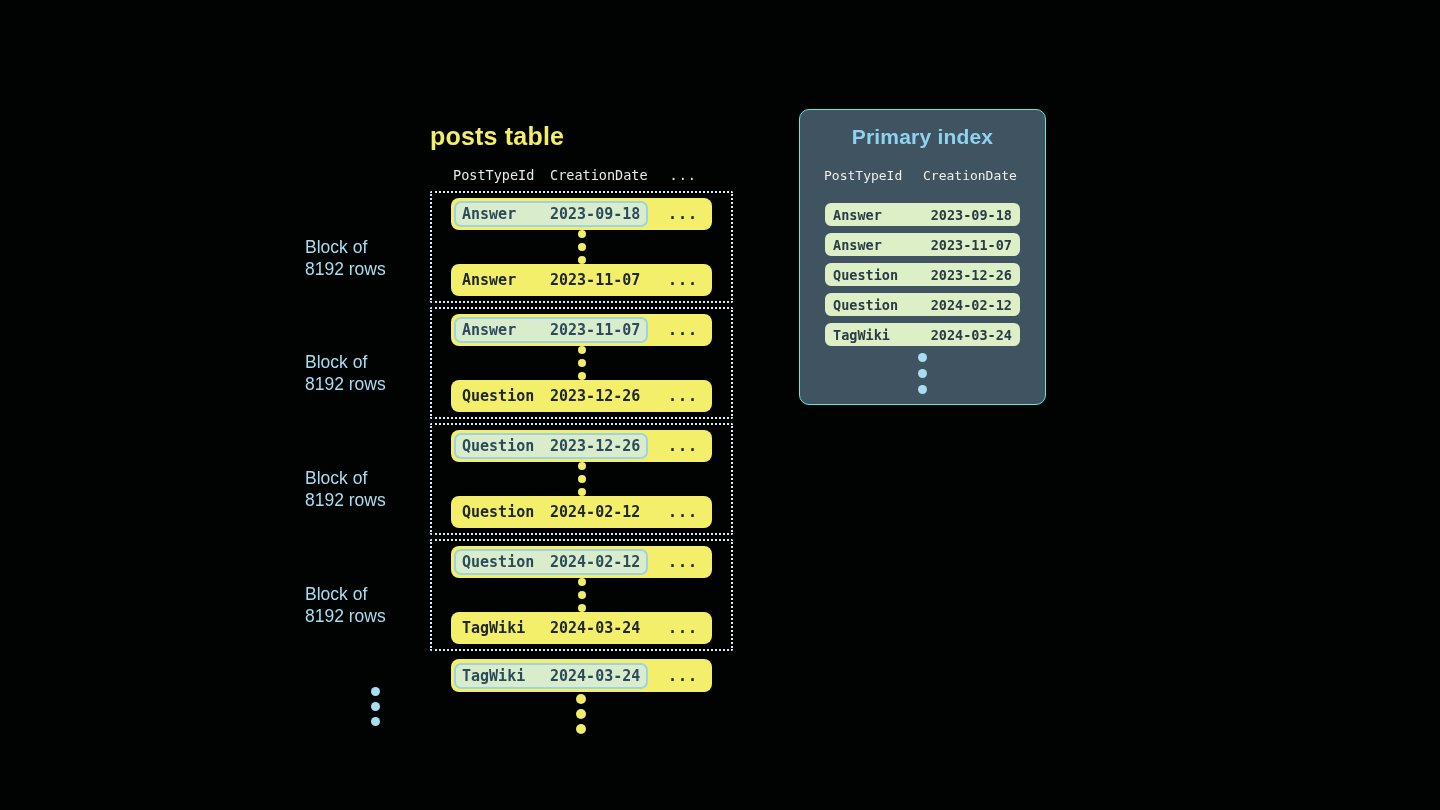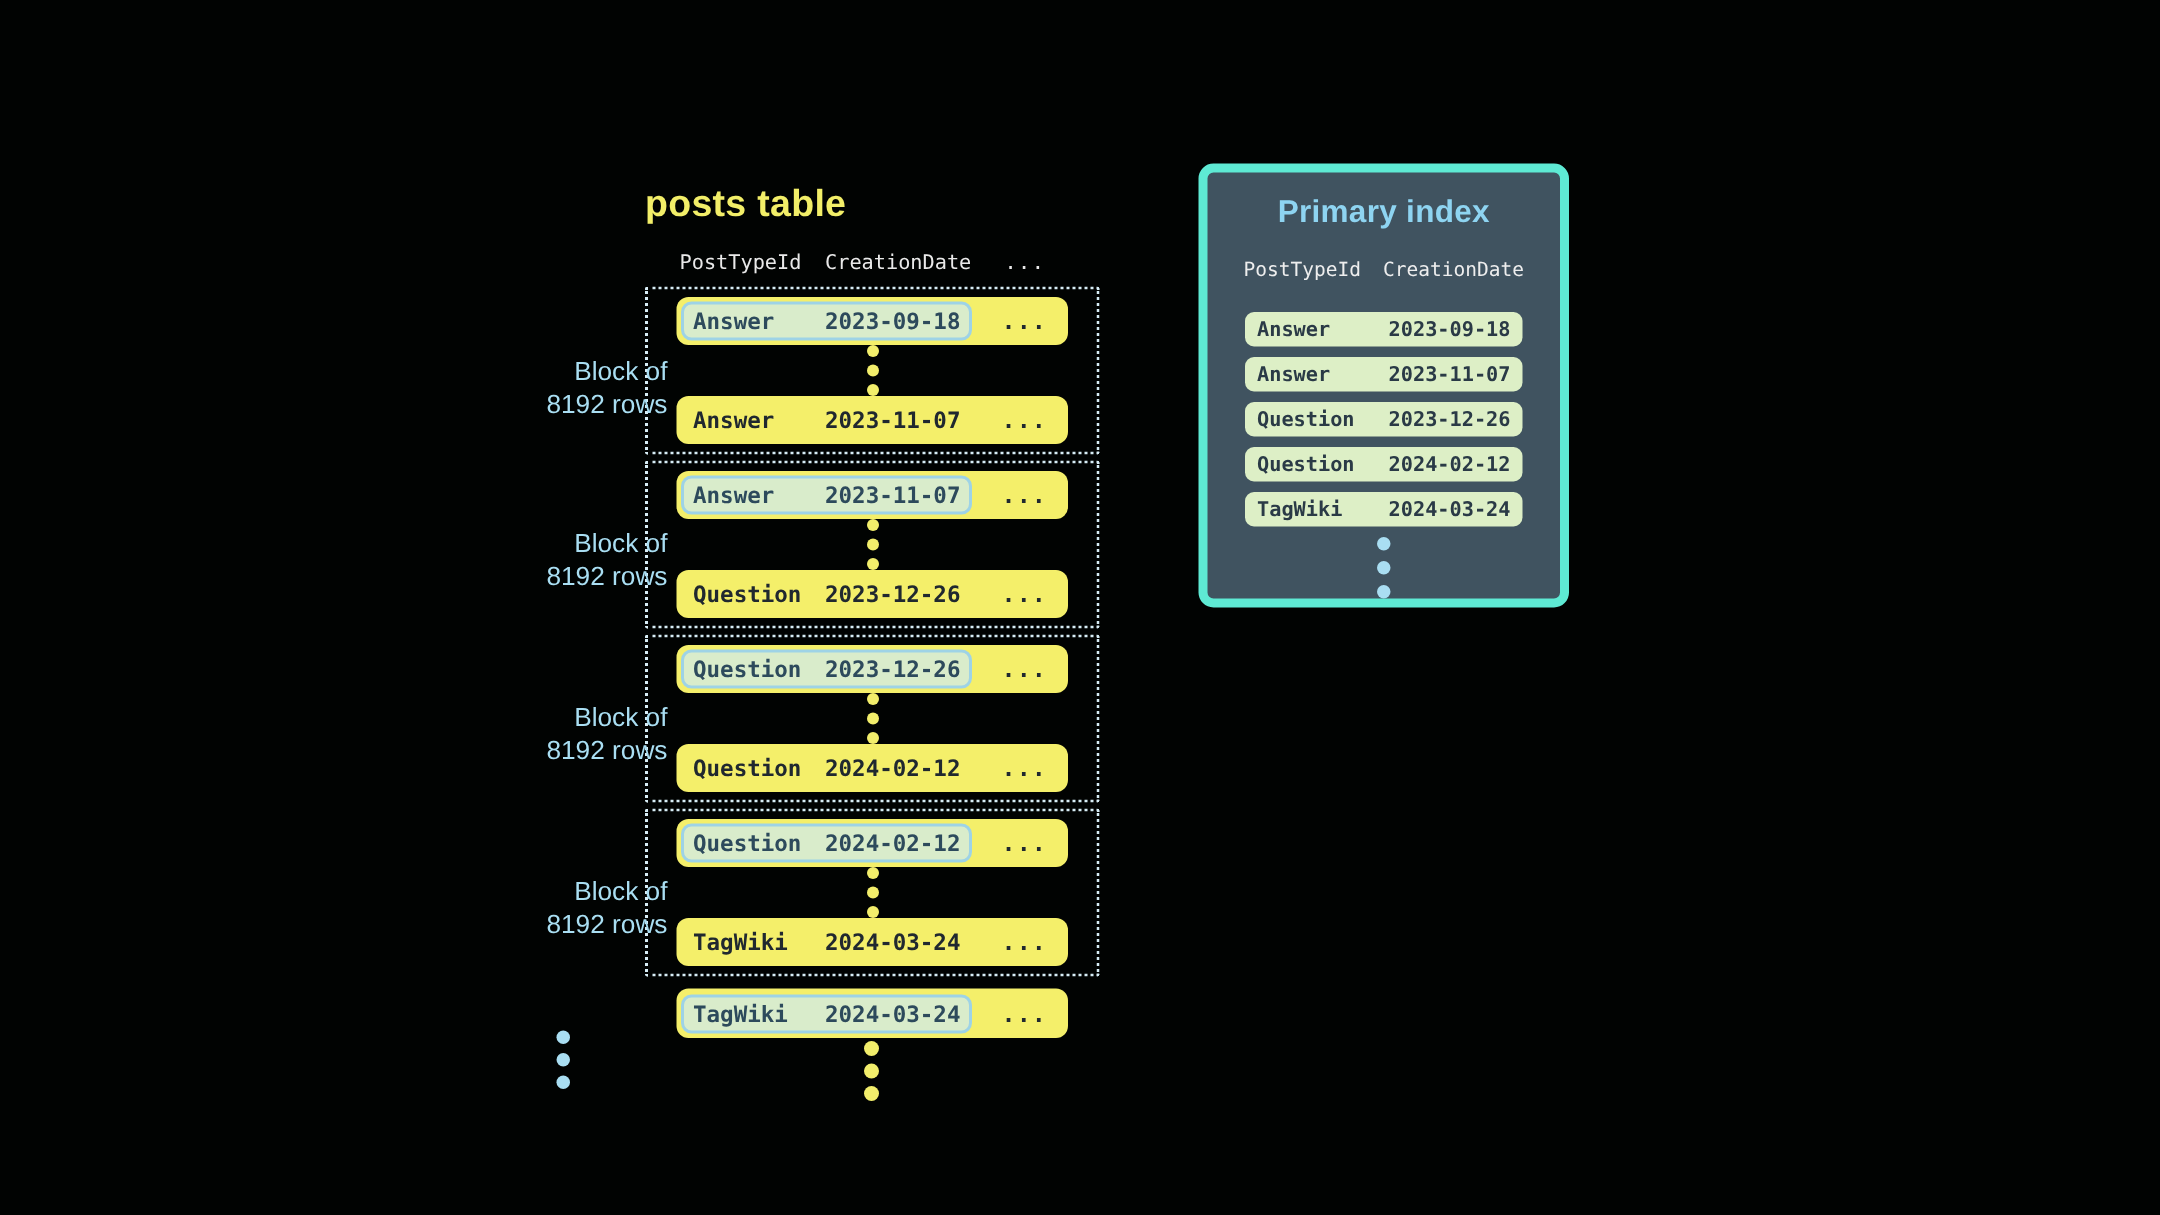--- a/index.html
+++ b/index.html
@@ -40,32 +40,32 @@
   .cells.hl{background:#d9eccb;border-color:#9ed3e6;color:#2d4a5c;}
   .c-type{width:88px;}
   .more{margin-left:auto;letter-spacing:1px;}
 
   .vdots{display:flex;flex-direction:column;align-items:center;gap:5px;align-self:center;}
   .dot{width:8px;height:8px;border-radius:50%;background:#f2ee6b;display:block;}
   .dot.big{width:10px;height:10px;}
   .dot.blue{background:#a9def2;width:9px;height:9px;}
 
   .block-label{
-    position:absolute;left:305px;width:140px;text-align:right;
+    position:absolute;left:305px;width:140px;text-align:left;
     color:#a9def2;font-size:17.5px;line-height:21.5px;font-weight:400;
   }
 
   .trailing-row{position:absolute;left:451px;top:659px;width:261px;}
   .bottom-dots{position:absolute;left:576px;top:694px;}
   .left-dots{position:absolute;left:371px;top:687px;gap:6px;}
 
   
   .panel{
     position:absolute;left:799px;top:109px;width:247px;height:296px;box-sizing:border-box;
-    background:#405360;border:6px solid #5eead4;border-radius:10px;
+    background:#405360;border:1px solid #5eead4;border-radius:10px;
   }
   .panel-title{
     margin-top:14px;text-align:center;color:#8ed4f1;font-size:21px;font-weight:600;
     line-height:26px;letter-spacing:.2px;
   }
   .panel-header{
     margin:18px 24px 0 24px;display:flex;
     color:#eeeeee;font-size:13px;font-family:"DejaVu Sans Mono", monospace;
   }
   .panel-header .h-type{width:99px;}

